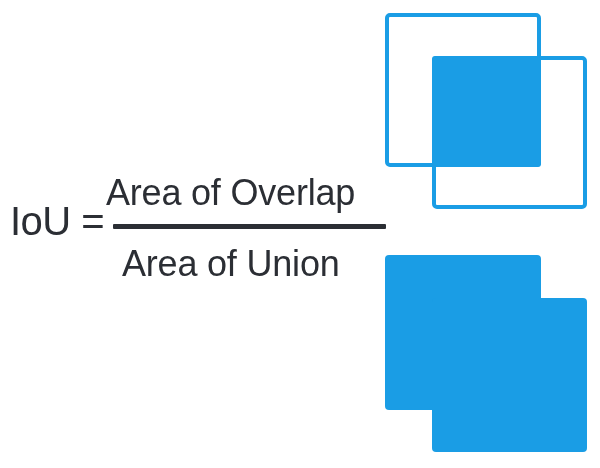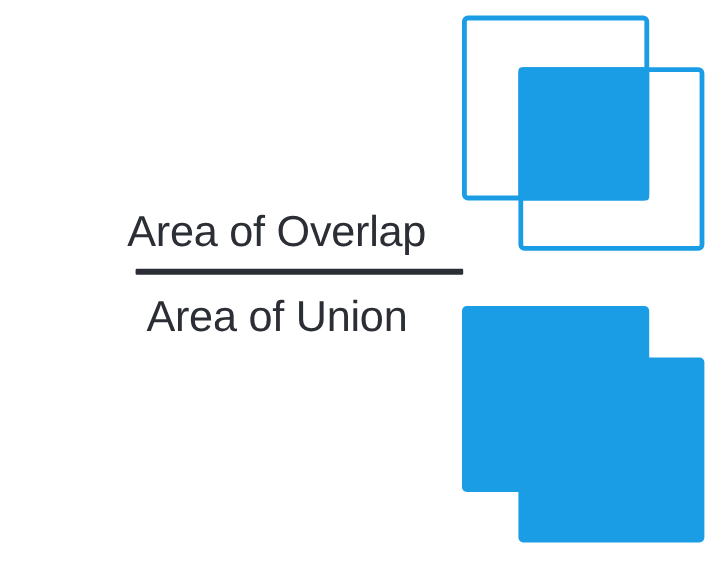--- a/index.html
+++ b/index.html
@@ -93,20 +93,21 @@
     height: 100%;
   }
 </style>
 </head>
 <body>
 
 <div id="stage">
 
   <div id="formula">
 
+    <div class="iou-label">IoU =</div>
 
     <div class="numerator">Area of Overlap</div>
 
     <div class="fraction-bar"></div>
 
     <div class="denominator">Area of Union</div>
   </div>
 
   <div id="diagram-overlap">
     <svg class="diagram-svg" viewBox="0 0 225 225" xmlns="http://www.w3.org/2000/svg">

